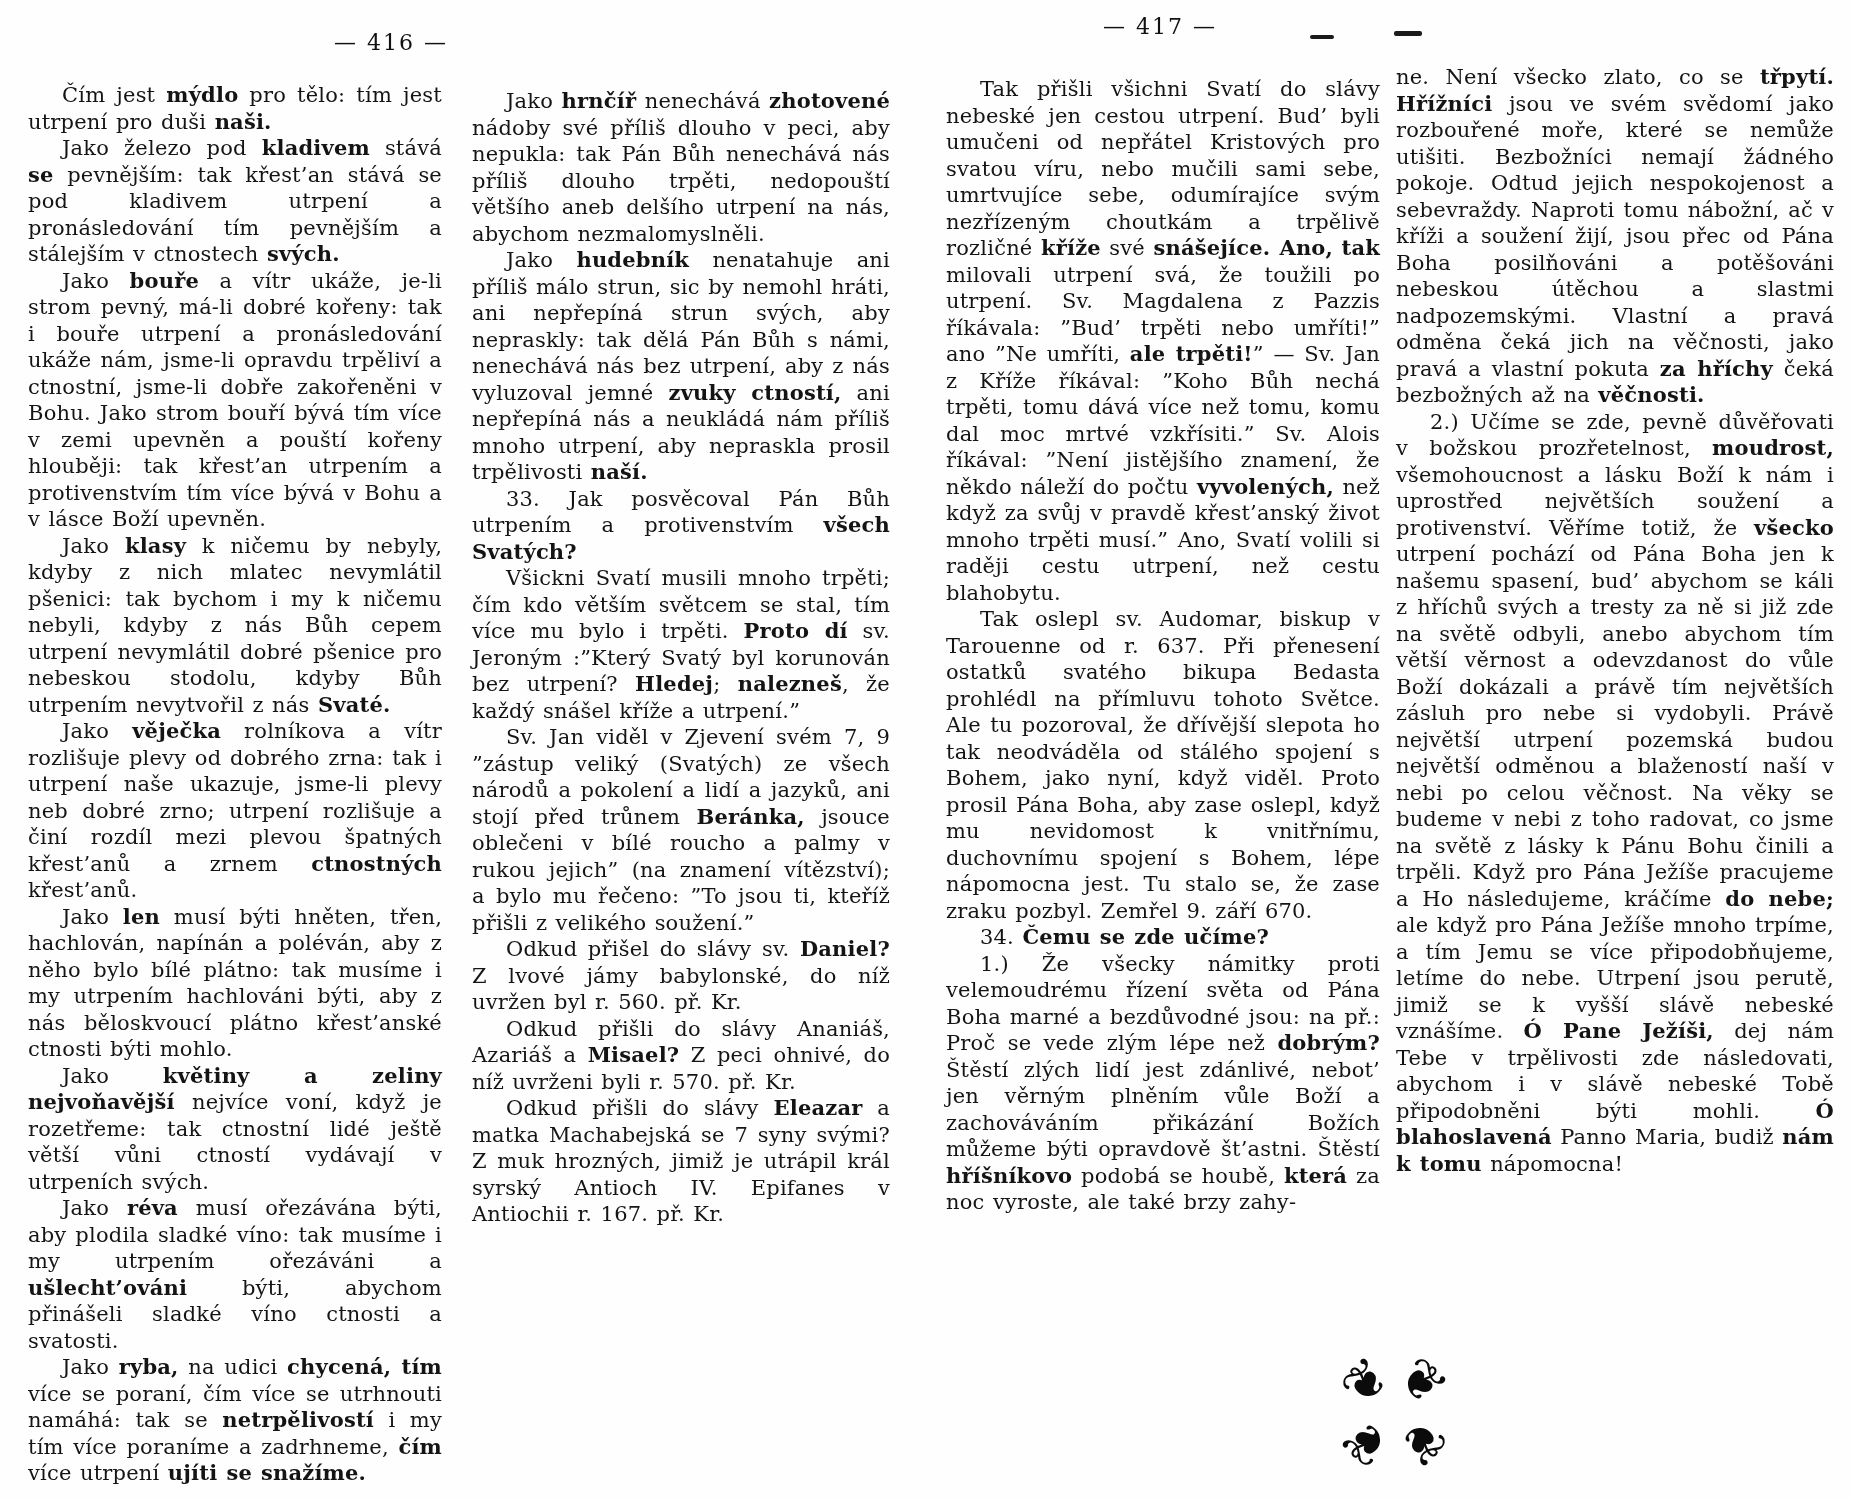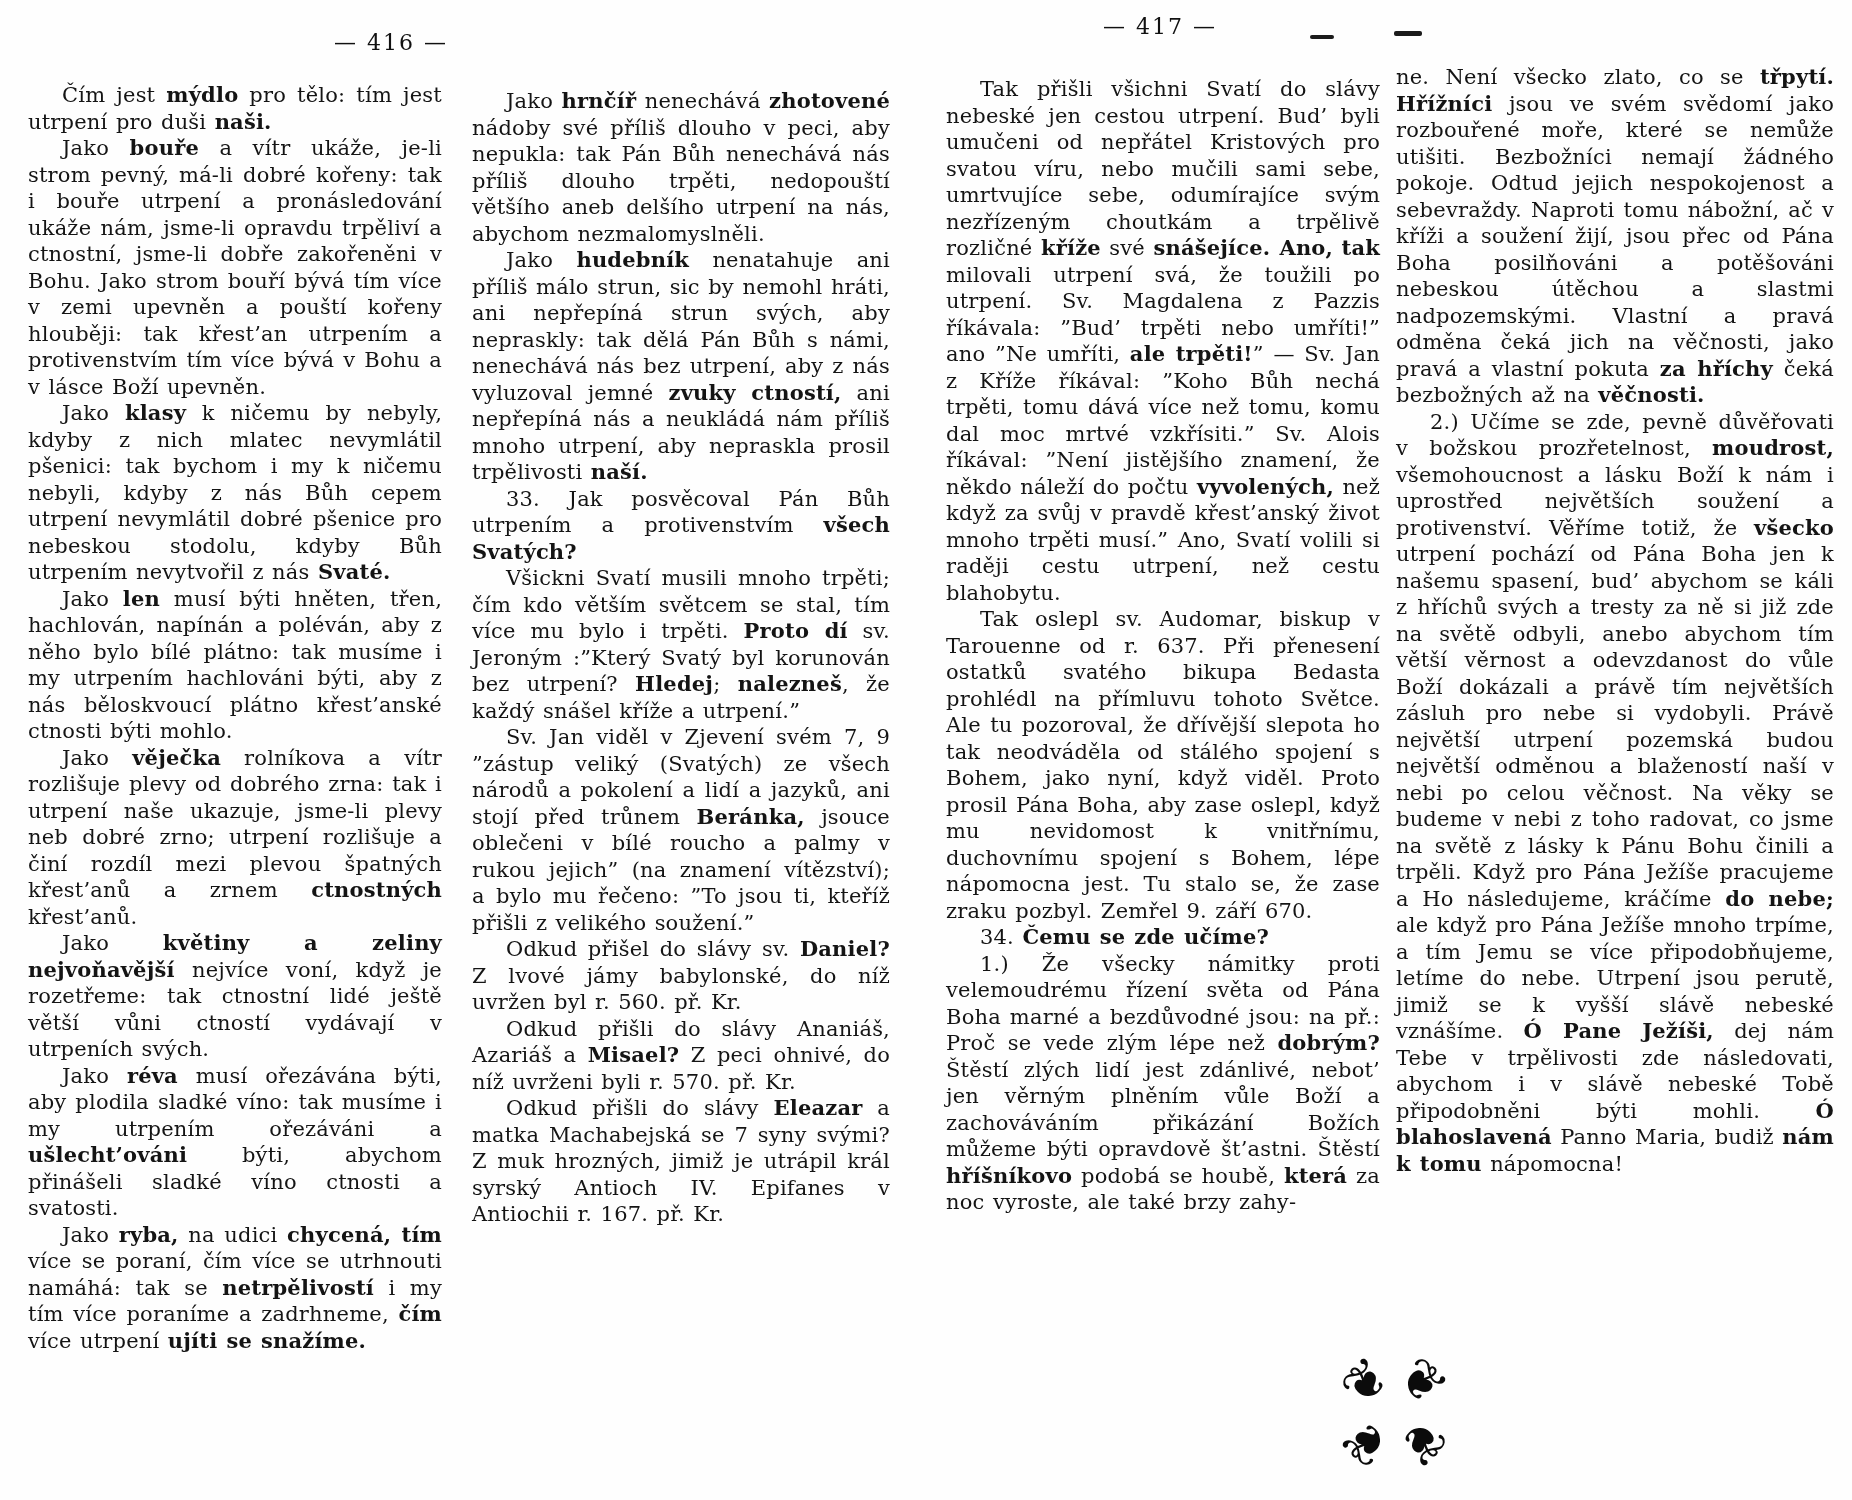--- a/index.html
+++ b/index.html
@@ -58,24 +58,25 @@
 </style>
 </head>
 <body>
 
 <div class="sheet">
   <div class="pgnum" id="h416">— 416 —</div>
   <div class="pgnum" id="h417">— 417 —</div>
 
   <div class="col" id="c1">
       <p><span>Čím jest </span><b>mýdlo</b><span> pro tělo: tím jest utrpení pro duši </span><b>naši.</b></p>
+      <p><span>Jako železo pod </span><b>kladivem</b><span> stává </span><b>se</b><span> pevnějším: tak křest’an stává se pod kladivem utrpení a pronásledování tím pevnějším a stálejším v ctnostech </span><b>svých.</b></p>
       <p><span>Jako </span><b>bouře</b><span> a vítr ukáže, je-li strom pevný, má-li dobré kořeny: tak i bouře utrpení a pronásledování ukáže nám, jsme-li opravdu trpěliví a ctnostní, jsme-li dobře zakořeněni v Bohu. Jako strom bouří bývá tím více v zemi upevněn a pouští kořeny hlouběji: tak křest’an utrpením a protivenstvím tím více bývá v Bohu a v lásce Boží upevněn.</span></p>
       <p><span>Jako </span><b>klasy</b><span> k ničemu by nebyly, kdyby z nich mlatec nevymlátil pšenici: tak bychom i my k ničemu nebyli, kdyby z nás Bůh cepem utrpení nevymlátil dobré pšenice pro nebeskou stodolu, kdyby Bůh utrpením nevytvořil z nás </span><b>Svaté.</b></p>
+      <p><span>Jako </span><b>věječka</b><span> rolníkova a vítr rozlišuje plevy od dobrého zrna: tak i utrpení naše ukazuje, jsme-li plevy neb dobré zrno; utrpení rozlišuje a činí rozdíl mezi plevou špatných křest’anů a zrnem </span><b>ctnostných</b><span> křest’anů.</span></p>
       <p><span>Jako </span><b>len</b><span> musí býti hněten, třen, hachlován, napínán a poléván, aby z něho bylo bílé plátno: tak musíme i my utrpením hachlováni býti, aby z nás běloskvoucí plátno křest’anské ctnosti býti mohlo.</span></p>
-      <p><span>Jako </span><b>věječka</b><span> rolníkova a vítr rozlišuje plevy od dobrého zrna: tak i utrpení naše ukazuje, jsme-li plevy neb dobré zrno; utrpení rozlišuje a činí rozdíl mezi plevou špatných křest’anů a zrnem </span><b>ctnostných</b><span> křest’anů.</span></p>
       <p><span>Jako </span><b>květiny a zeliny nejvoňavější</b><span> nejvíce voní, když je rozetřeme: tak ctnostní lidé ještě větší vůni ctností vydávají v utrpeních svých.</span></p>
       <p><span>Jako </span><b>réva</b><span> musí ořezávána býti, aby plodila sladké víno: tak musíme i my utrpením ořezáváni a </span><b>ušlecht’ováni</b><span> býti, abychom přinášeli sladké víno ctnosti a svatosti.</span></p>
       <p><span>Jako </span><b>ryba,</b><span> na udici </span><b>chycená, tím</b><span> více se poraní, čím více se utrhnouti namáhá: tak se </span><b>netrpělivostí</b><span> i my tím více poraníme a zadrhneme, </span><b>čím</b><span> více utrpení </span><b>ujíti se snažíme.</b></p>
     </div>
   <div class="col" id="c2">
       <p><span>Jako </span><b>hrnčíř</b><span> nenechává </span><b>zhotovené</b><span> nádoby své příliš dlouho v peci, aby nepukla: tak Pán Bůh nenechává nás příliš dlouho trpěti, nedopouští většího aneb delšího utrpení na nás, abychom nezmalomyslněli.</span></p>
       <p><span>Jako </span><b>hudebník</b><span> nenatahuje ani příliš málo strun, sic by nemohl hráti, ani nepřepíná strun svých, aby nepraskly: tak dělá Pán Bůh s námi, nenechává nás bez utrpení, aby z nás vyluzoval jemné </span><b>zvuky ctností,</b><span> ani nepřepíná nás a neukládá nám příliš mnoho utrpení, aby nepraskla prosil trpělivosti </span><b>naší.</b></p>
       <p><span>33.  Jak posvěcoval Pán Bůh utrpením a protivenstvím </span><b>všech Svatých?</b></p>
       <p><span>Všickni Svatí musili mnoho trpěti; čím kdo větším světcem se stal, tím více mu bylo i trpěti.  </span><b>Proto dí</b><span> sv. Jeroným :”Který Svatý byl korunován bez utrpení? </span><b>Hledej</b><span>; </span><b>nalezneš</b><span>, že každý snášel kříže a utrpení.”</span></p>
       <p><span>Sv. Jan viděl v Zjevení svém 7, 9 ”zástup veliký (Svatých) ze všech národů a pokolení a lidí a jazyků, ani stojí před trůnem </span><b>Beránka,</b><span> jsouce oblečeni v bílé roucho a palmy v rukou jejich” (na znamení vítězství); a bylo mu řečeno: ”To jsou ti, kteříž přišli z velikého soužení.”</span></p>

